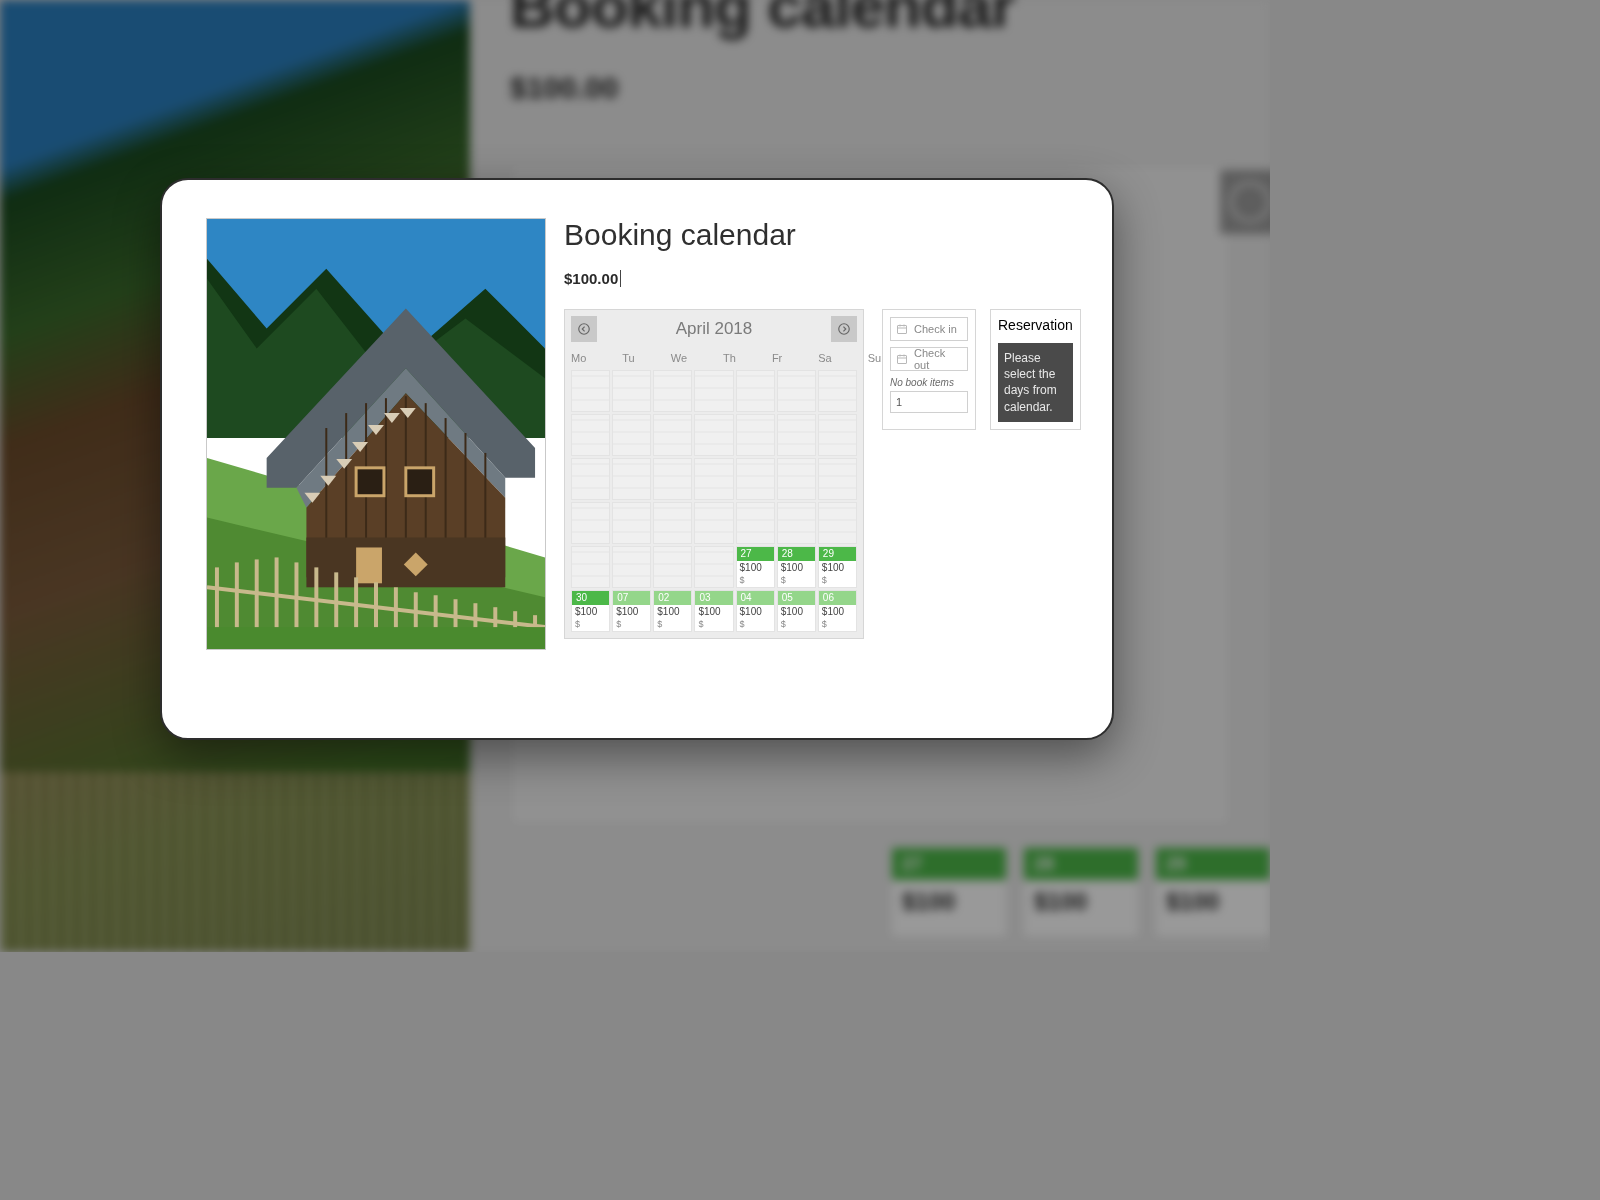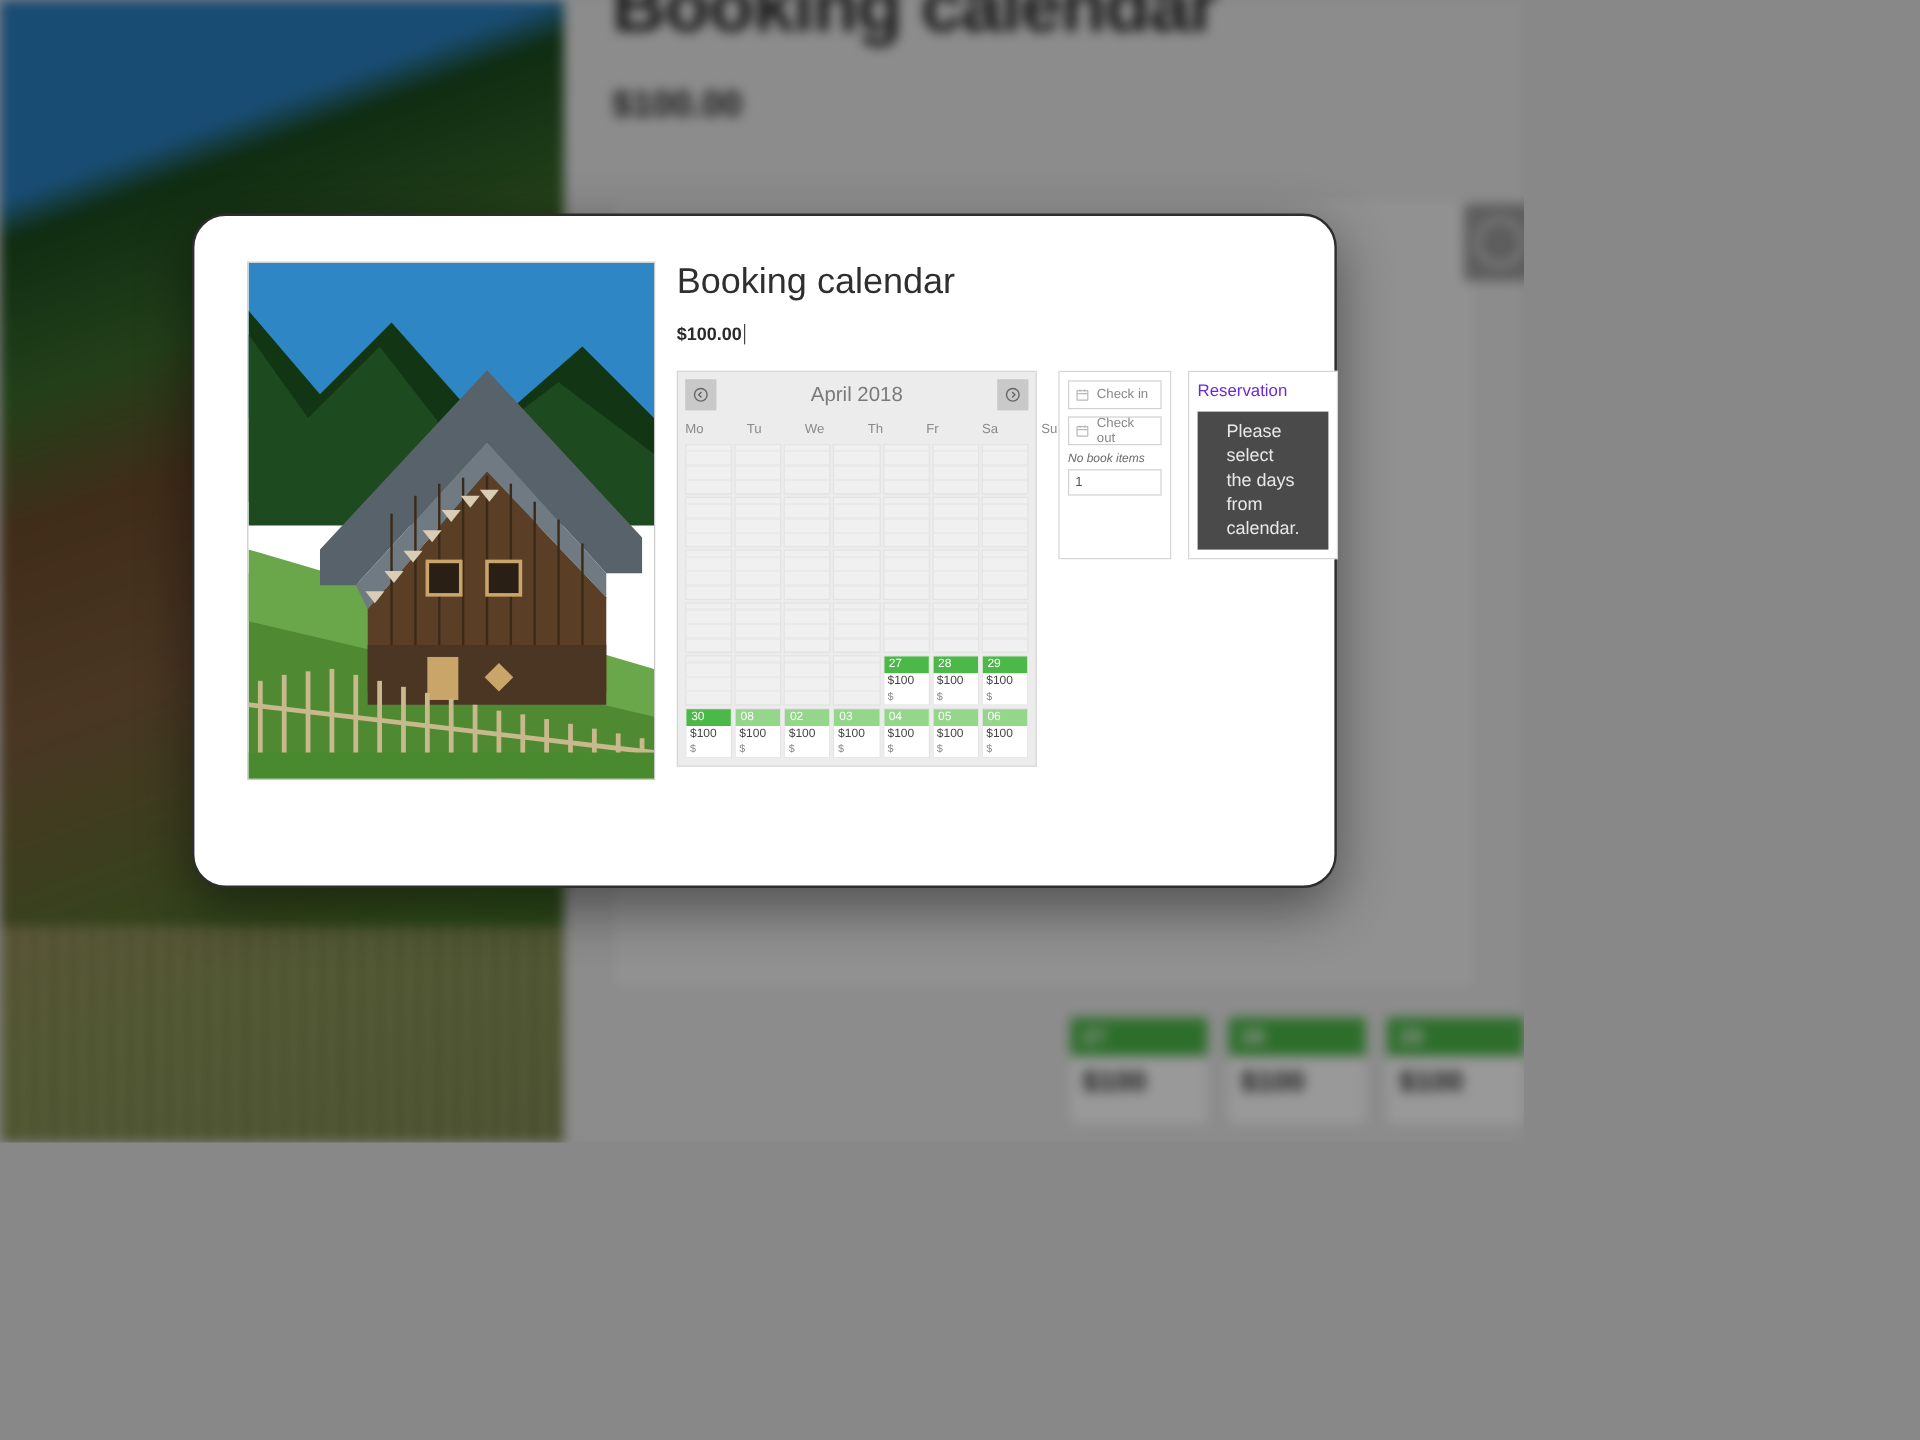--- a/index.html
+++ b/index.html
@@ -267,28 +267,29 @@
     border:1px solid #d0d0d0;
     height:22px;
     width:78px;
     font-size:11px;
     padding:0 5px;
     color:#555;
     background:#fff;
   }
   .res-title{
     font-size:14px;
-    color:#6d28d9;
+    color:#000000;
     margin-bottom:10px;
+    text-align:center;
   }
   .res-msg{
     background:#4a4a4a;
     color:#e8e8e8;
-    font-size:15px;
-    padding:7px 24px;
+    font-size:12px;
+    padding:7px 6px;
     line-height:1.35;
   }
 
 </style>
 </head>
 <body>
 
 <div class="bg">
   <div class="bg-left"></div>
   <div class="bg-right">
@@ -465,21 +466,21 @@
               <div class="daynum">29</div>
               <div class="cellprice">$100</div>
               <div class="dollar">$</div>
             </div>
             <div class="cal-cell avail green">
               <div class="daynum">30</div>
               <div class="cellprice">$100</div>
               <div class="dollar">$</div>
             </div>
             <div class="cal-cell avail lightgreen">
-              <div class="daynum">08</div>
+              <div class="daynum">07</div>
               <div class="cellprice">$100</div>
               <div class="dollar">$</div>
             </div>
             <div class="cal-cell avail lightgreen">
               <div class="daynum">02</div>
               <div class="cellprice">$100</div>
               <div class="dollar">$</div>
             </div>
             <div class="cal-cell avail lightgreen">
               <div class="daynum">03</div>

